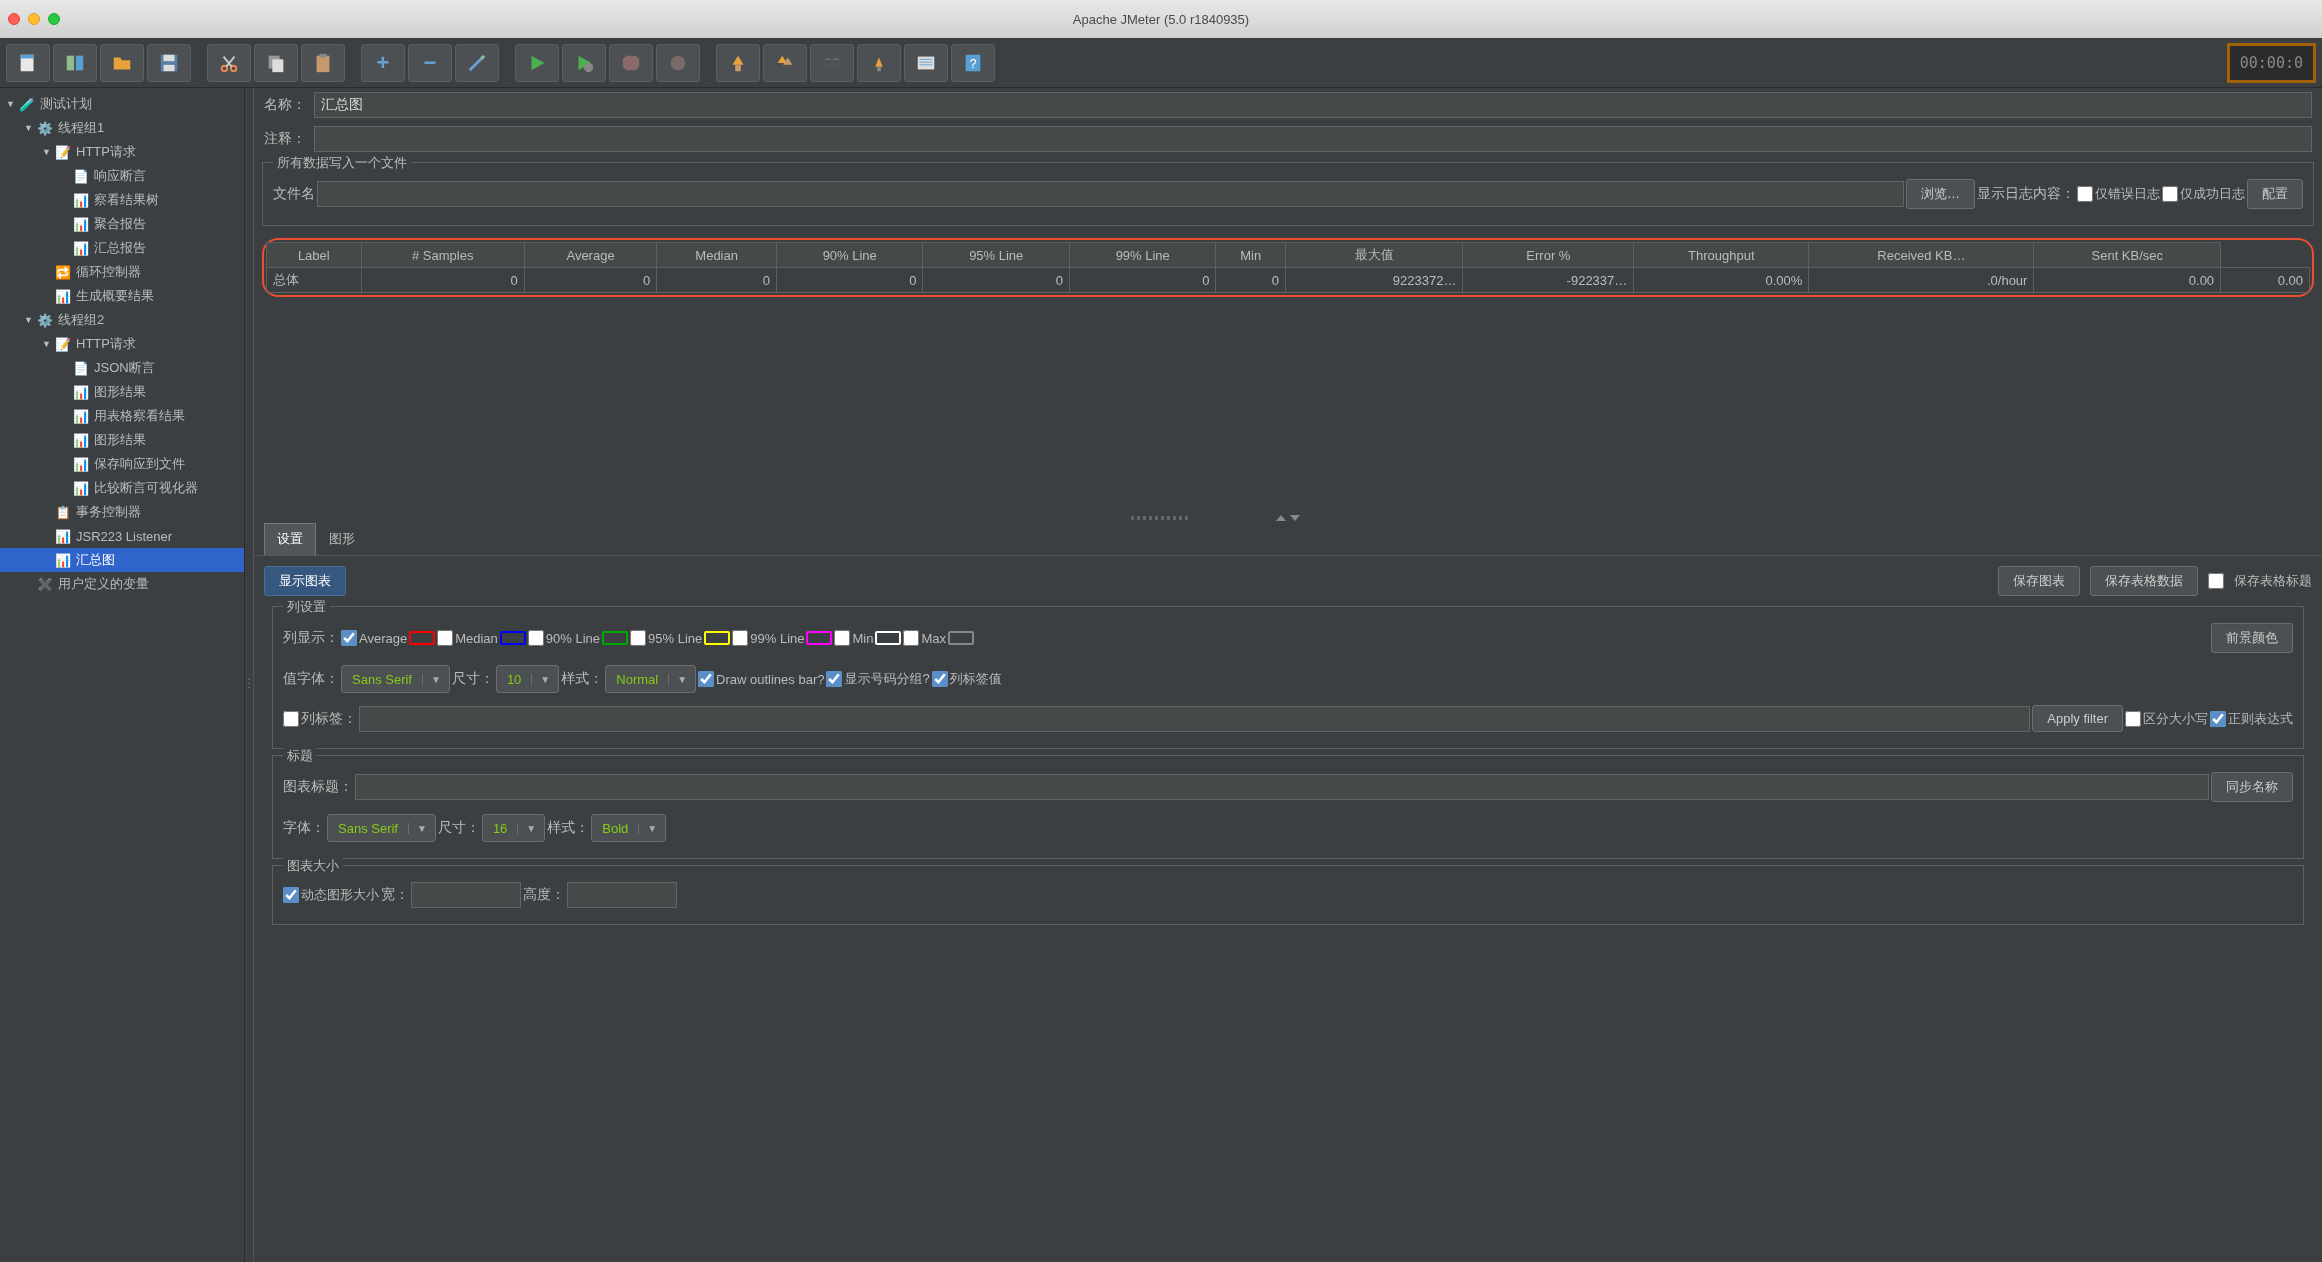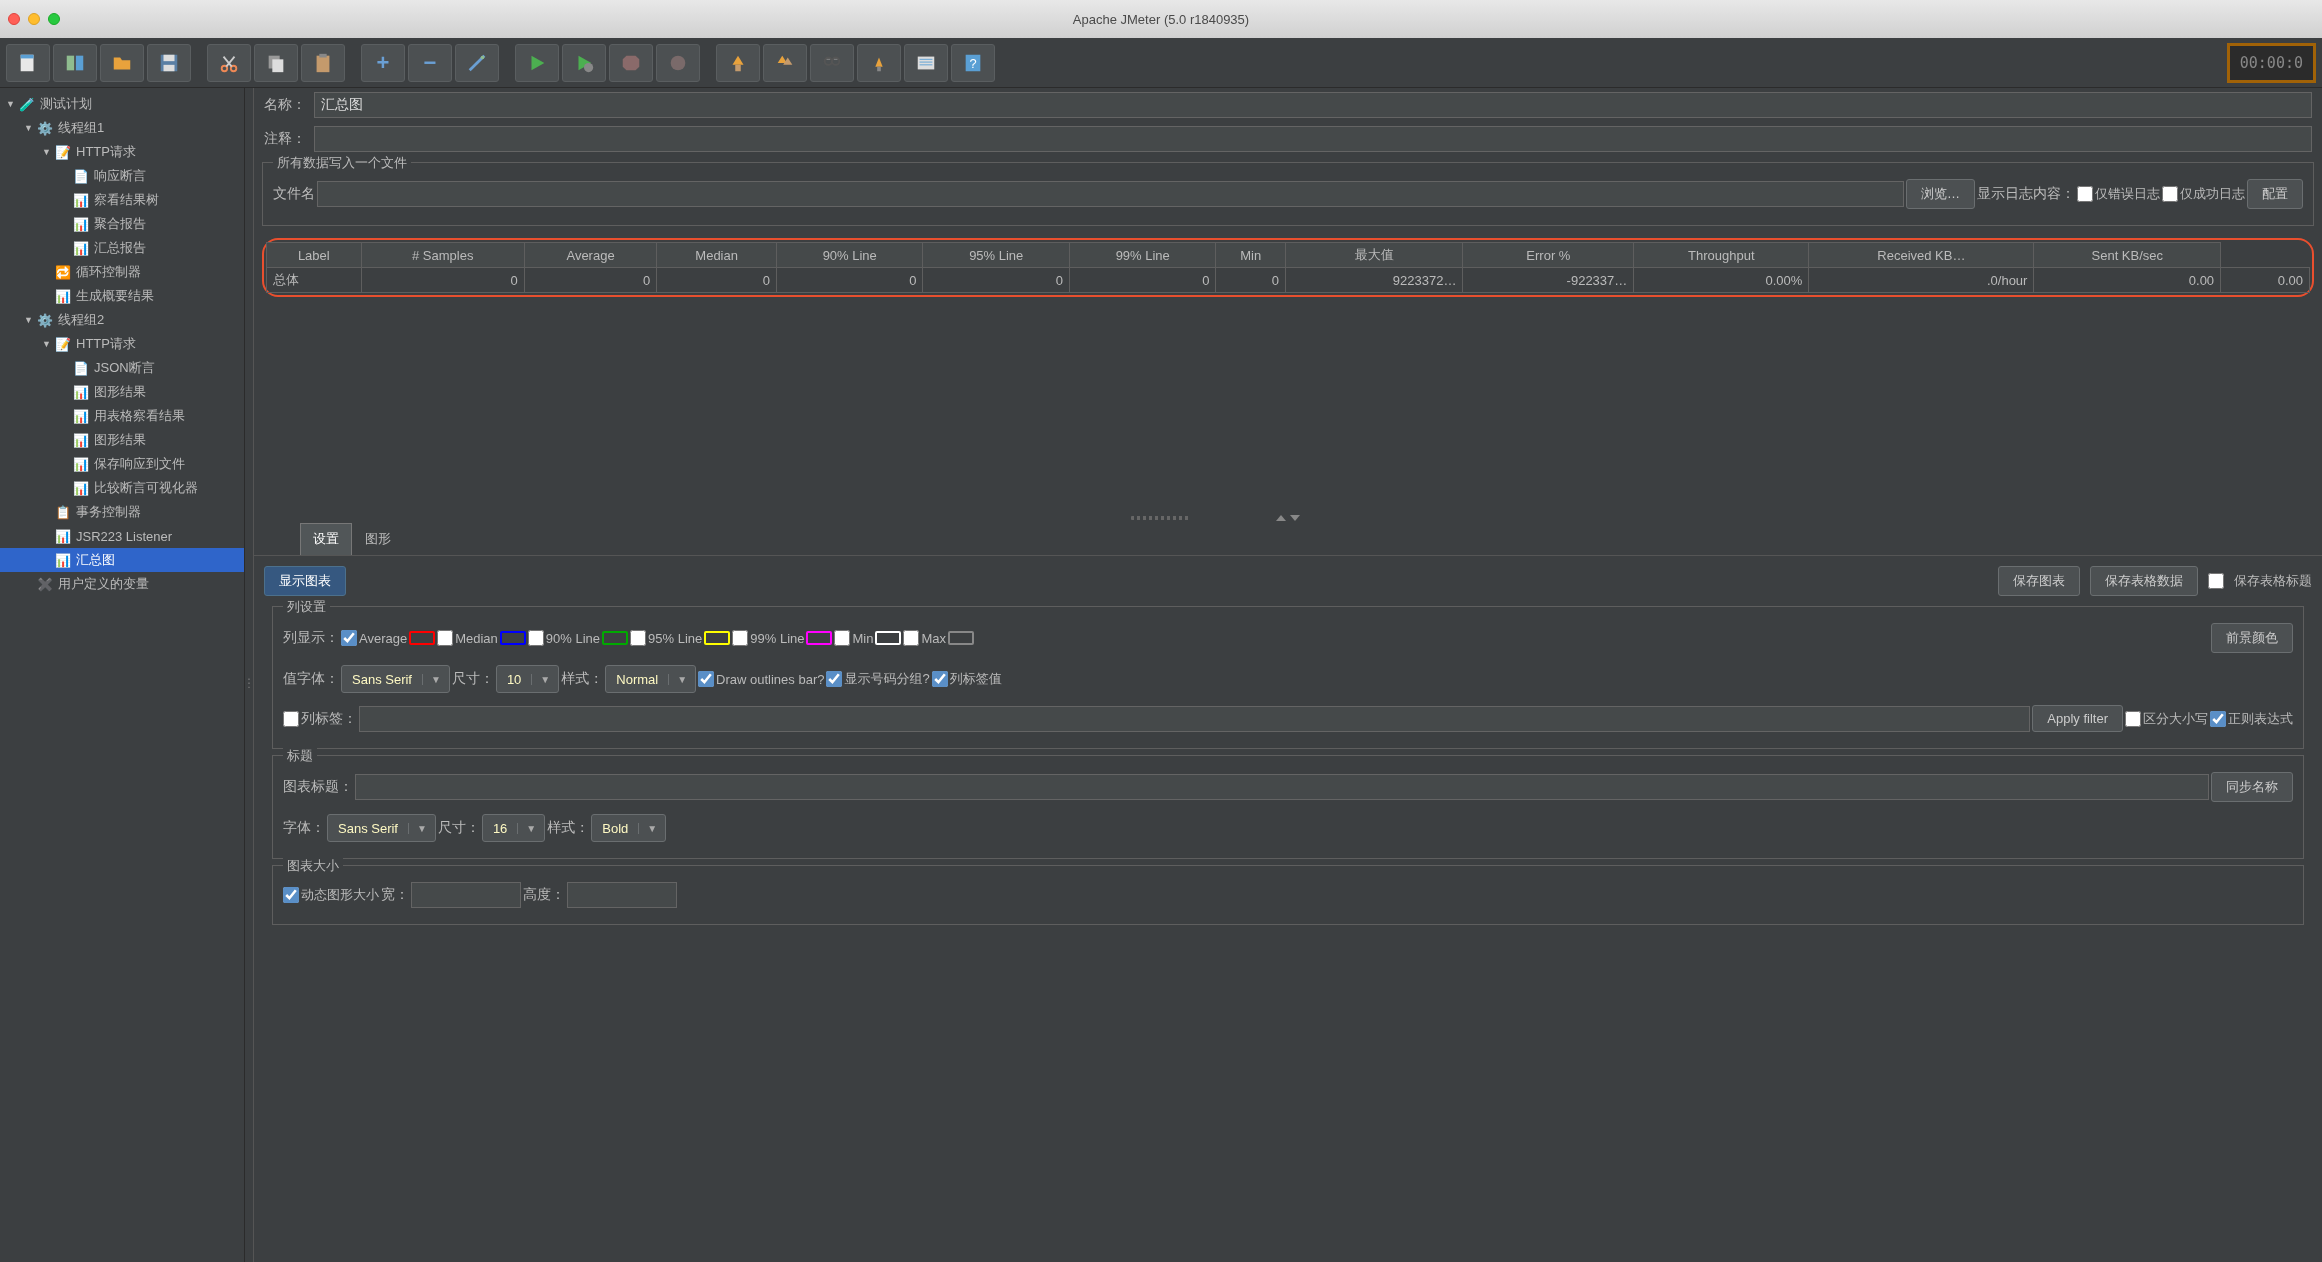--- a/index.html
+++ b/index.html
@@ -53,39 +53,39 @@
 
 
 .splitter-h { height: 10px; background: #3c3f41; display: flex; align-items: center; justify-content: center; gap: 4px; }
 .splitter-h span { width: 40px; height: 3px; background: #666; border-radius: 1px; }
 .tri-up { width: 0; height: 0; border-left: 5px solid transparent; border-right: 5px solid transparent; border-bottom: 6px solid #888; }
 .tri-down { width: 0; height: 0; border-left: 5px solid transparent; border-right: 5px solid transparent; border-top: 6px solid #888; }
 
 
 .tabs { display: flex; border-bottom: 1px solid #555; padding: 0 10px; }
 .tab { padding: 6px 12px; cursor: pointer; color: #bbb; border: 1px solid transparent; }
-.tab.active { background: #515658; border: 1px solid #777; border-bottom: none; color: #fff; margin-left: 36px; }
+.tab.active { background: #515658; border: 1px solid #777; border-bottom: none; color: #fff; }
 
 
 .settings { padding: 10px; overflow: auto; flex: 1; }
 .action-row { display: flex; align-items: center; gap: 10px; margin-bottom: 10px; }
 .spacer { flex: 1; }
 
 .chk { width: 16px; height: 16px; accent-color: #5a8fc7; }
 .color-swatch { display: inline-block; width: 26px; height: 14px; border: 2px solid; border-radius: 2px; vertical-align: middle; }
 .cs-red { border-color: #ff0000; }
 .cs-blue { border-color: #0000ff; }
 .cs-green { border-color: #00aa00; }
 .cs-yellow { border-color: #ffff00; }
 .cs-magenta { border-color: #ff00ff; }
 .cs-white { border-color: #fff; }
 .cs-gray { border-color: #888; }
 
 .combo { display: inline-flex; align-items: center; background: #4c5052; border: 1px solid #6a6e70; border-radius: 3px; height: 28px; }
-.combo-val { padding: 0 10px; color: #fef9c3; }
+.combo-val { padding: 0 10px; color: #84cc16; }
 .combo-arrow { padding: 0 8px; border-left: 1px solid #6a6e70; color: #aaa; font-size: 10px; }
 
 .inline-row { display: flex; align-items: center; gap: 2px; flex-wrap: wrap; padding: 6px 0; }
 </style>
 </head>
 <body>
 
 <div class="titlebar">
   <div class="traffic">
     <div class="traffic-dot dot-close"></div>

